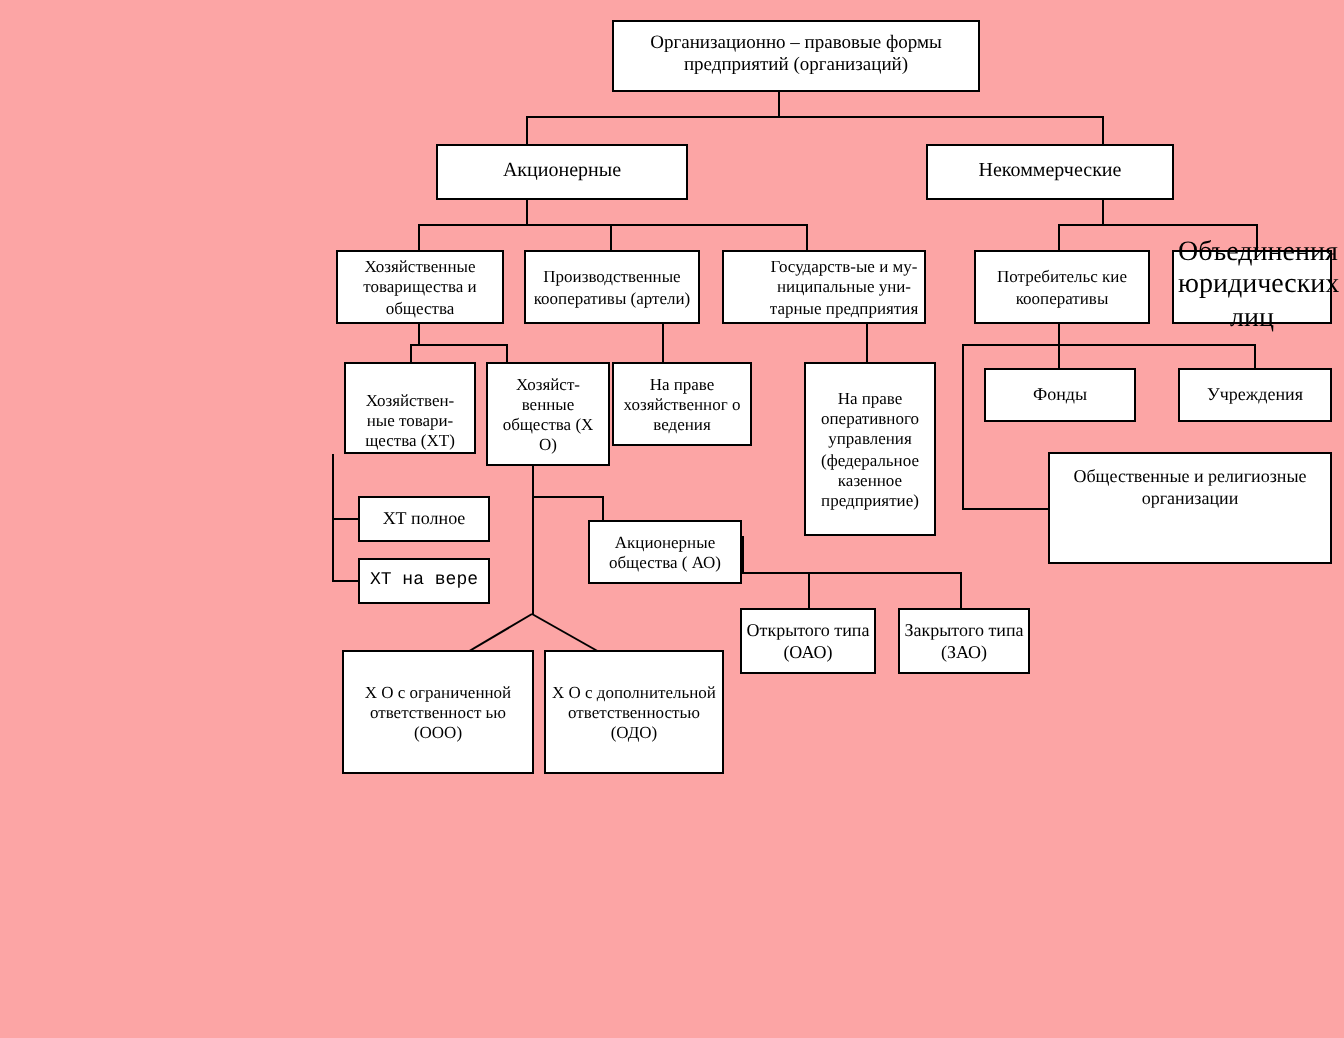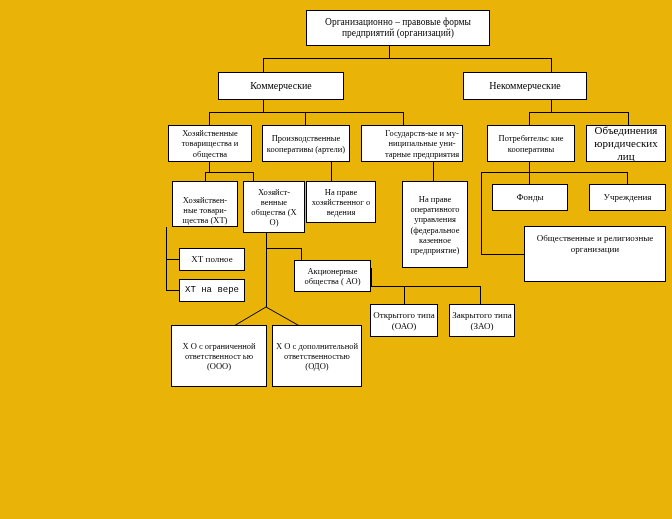--- a/index.html
+++ b/index.html
@@ -4,21 +4,21 @@
 <style>
   html, body {
     margin: 0;
     padding: 0;
     background: #ffffff;
   }
   #canvas {
     position: relative;
     width: 672px;
     height: 519px;
-    background: #eab308;
+    background: #fca5a5;
     font-family: "Liberation Serif", "DejaVu Serif", serif;
     overflow: hidden;
   }
   .node {
     position: absolute;
     box-sizing: border-box;
     border: 1px solid #000000;
     background: #ffffff;
     display: flex;
     align-items: center;
@@ -104,21 +104,21 @@
   <div class="ln lnh" style="left:404px; top:286px; width:76px;"></div>
   <div class="ln lnv" style="left:404px; top:286px; height:18px;"></div>
   <div class="ln lnv" style="left:480px; top:286px; height:18px;"></div>
   <div class="ln lnv" style="left:371px; top:268px; height:18px;"></div>
 
   <div class="node" style="left:306px; top:10px; width:184px; height:36px; font-size:9.5px;">
     <span>Организационно – правовые формы предприятий (организаций)</span>
   </div>
 
   <div class="node" style="left:218px; top:72px; width:126px; height:28px; font-size:10px;">
-    <span>Коммерческие</span>
+    <span>Акционерные</span>
   </div>
 
   <div class="node" style="left:463px; top:72px; width:124px; height:28px; font-size:10px;">
     <span>Некоммерческие</span>
   </div>
 
   <div class="node" style="left:168px; top:125px; width:84px; height:37px; font-size:8.5px;">
     <span>Хозяйственные товарищества и общества</span>
   </div>
 
@@ -127,21 +127,21 @@
   </div>
 
   <div class="node" style="left:361px; top:125px; width:102px; height:37px; font-size:8.5px;padding-left:22px;">
     <span>Государств-ые и му- ниципальные уни- тарные предприятия</span>
   </div>
 
   <div class="node" style="left:487px; top:125px; width:88px; height:37px; font-size:8.5px;">
     <span>Потребительс кие кооперативы</span>
   </div>
 
-  <div class="node" style="left:586px; top:125px; width:80px; height:37px; font-size:11px;">
+  <div class="node" style="left:586px; top:125px; width:80px; height:37px; font-size:14px;">
     <span>Объединения юридических лиц</span>
   </div>
 
   <div class="node" style="left:172px; top:181px; width:66px; height:46px; font-size:8.5px;align-items:flex-end;">
     <span>Хозяйствен- ные товари- щества (ХТ)</span>
   </div>
 
   <div class="node" style="left:243px; top:181px; width:62px; height:52px; font-size:8.5px;">
     <span>Хозяйст- венные общества (Х О)</span>
   </div>

